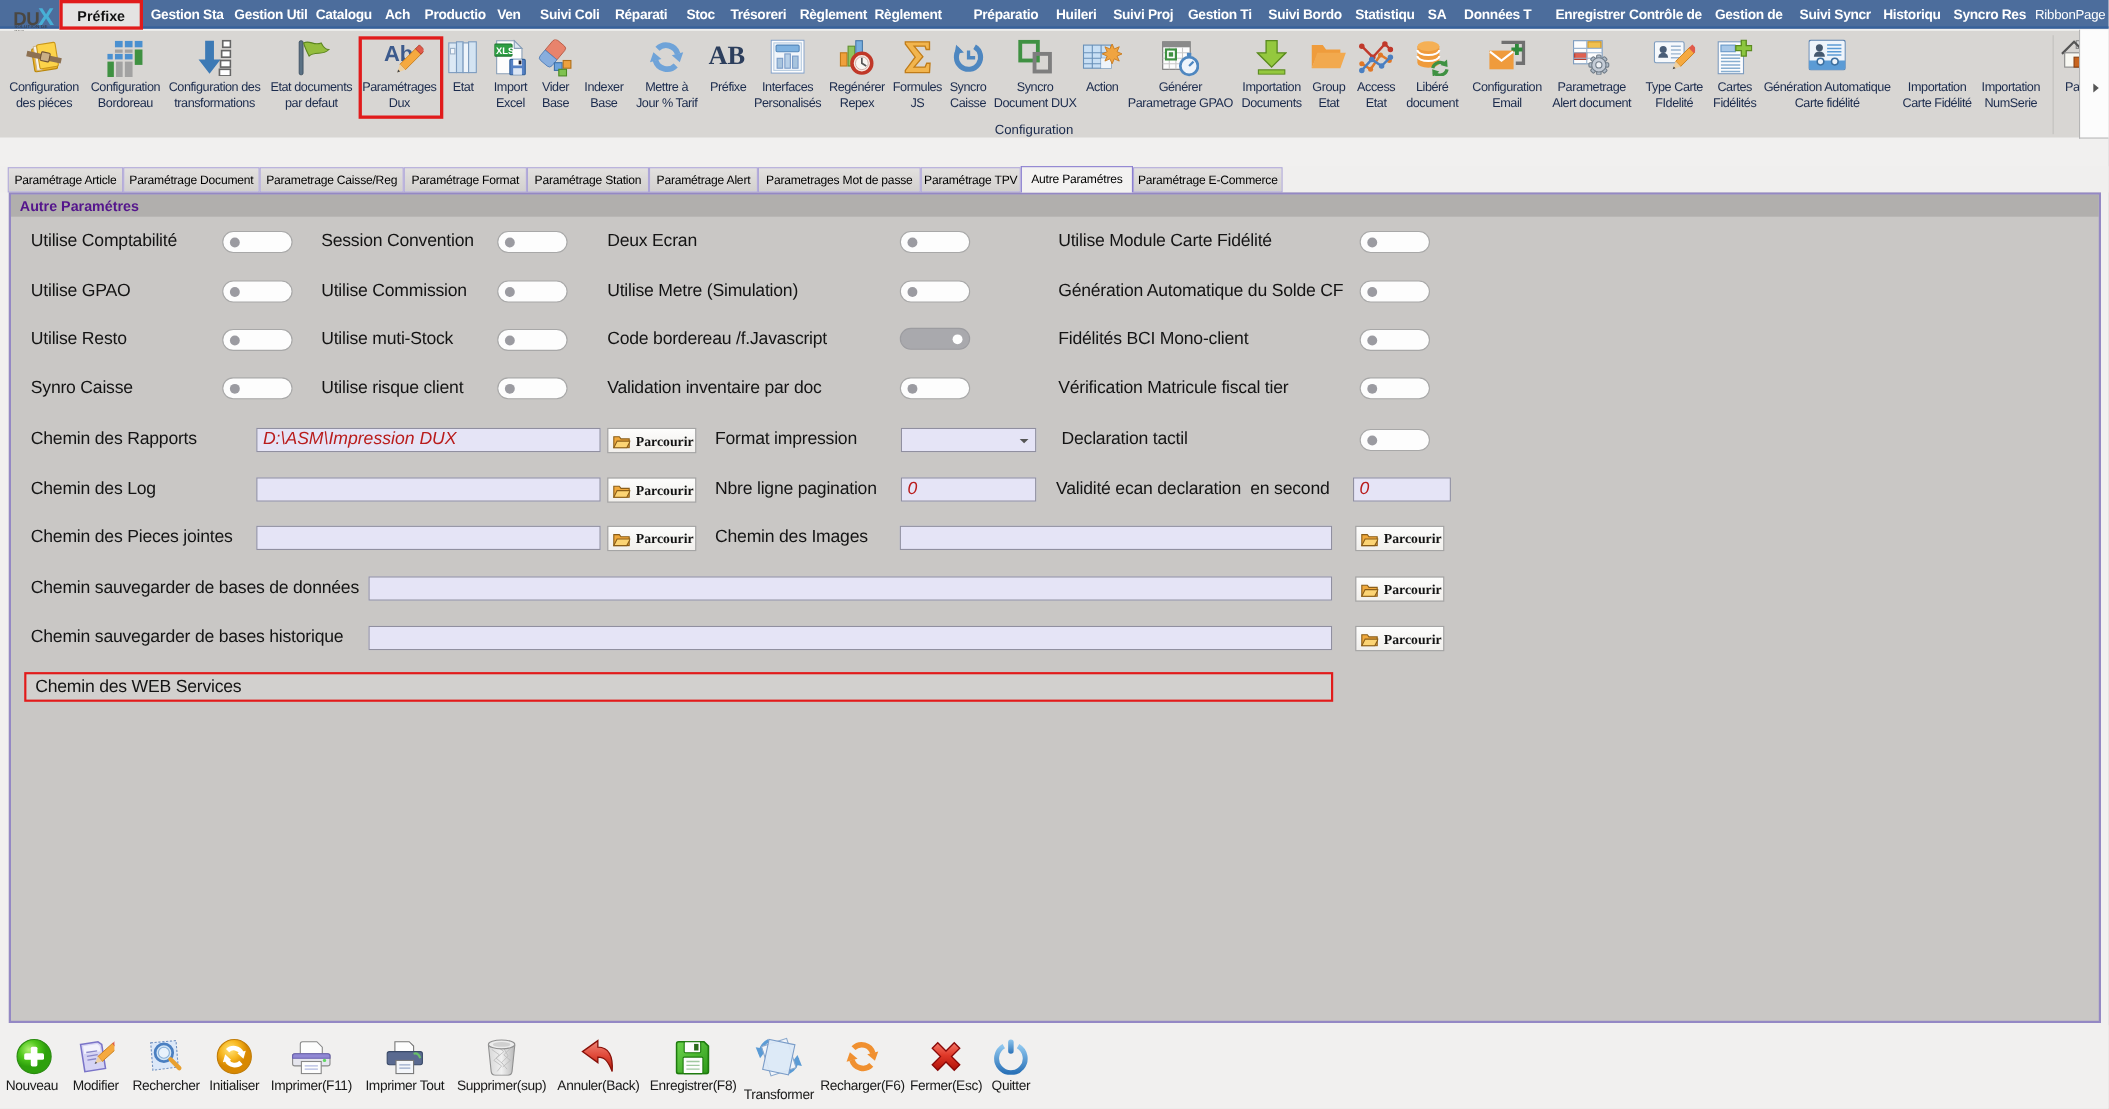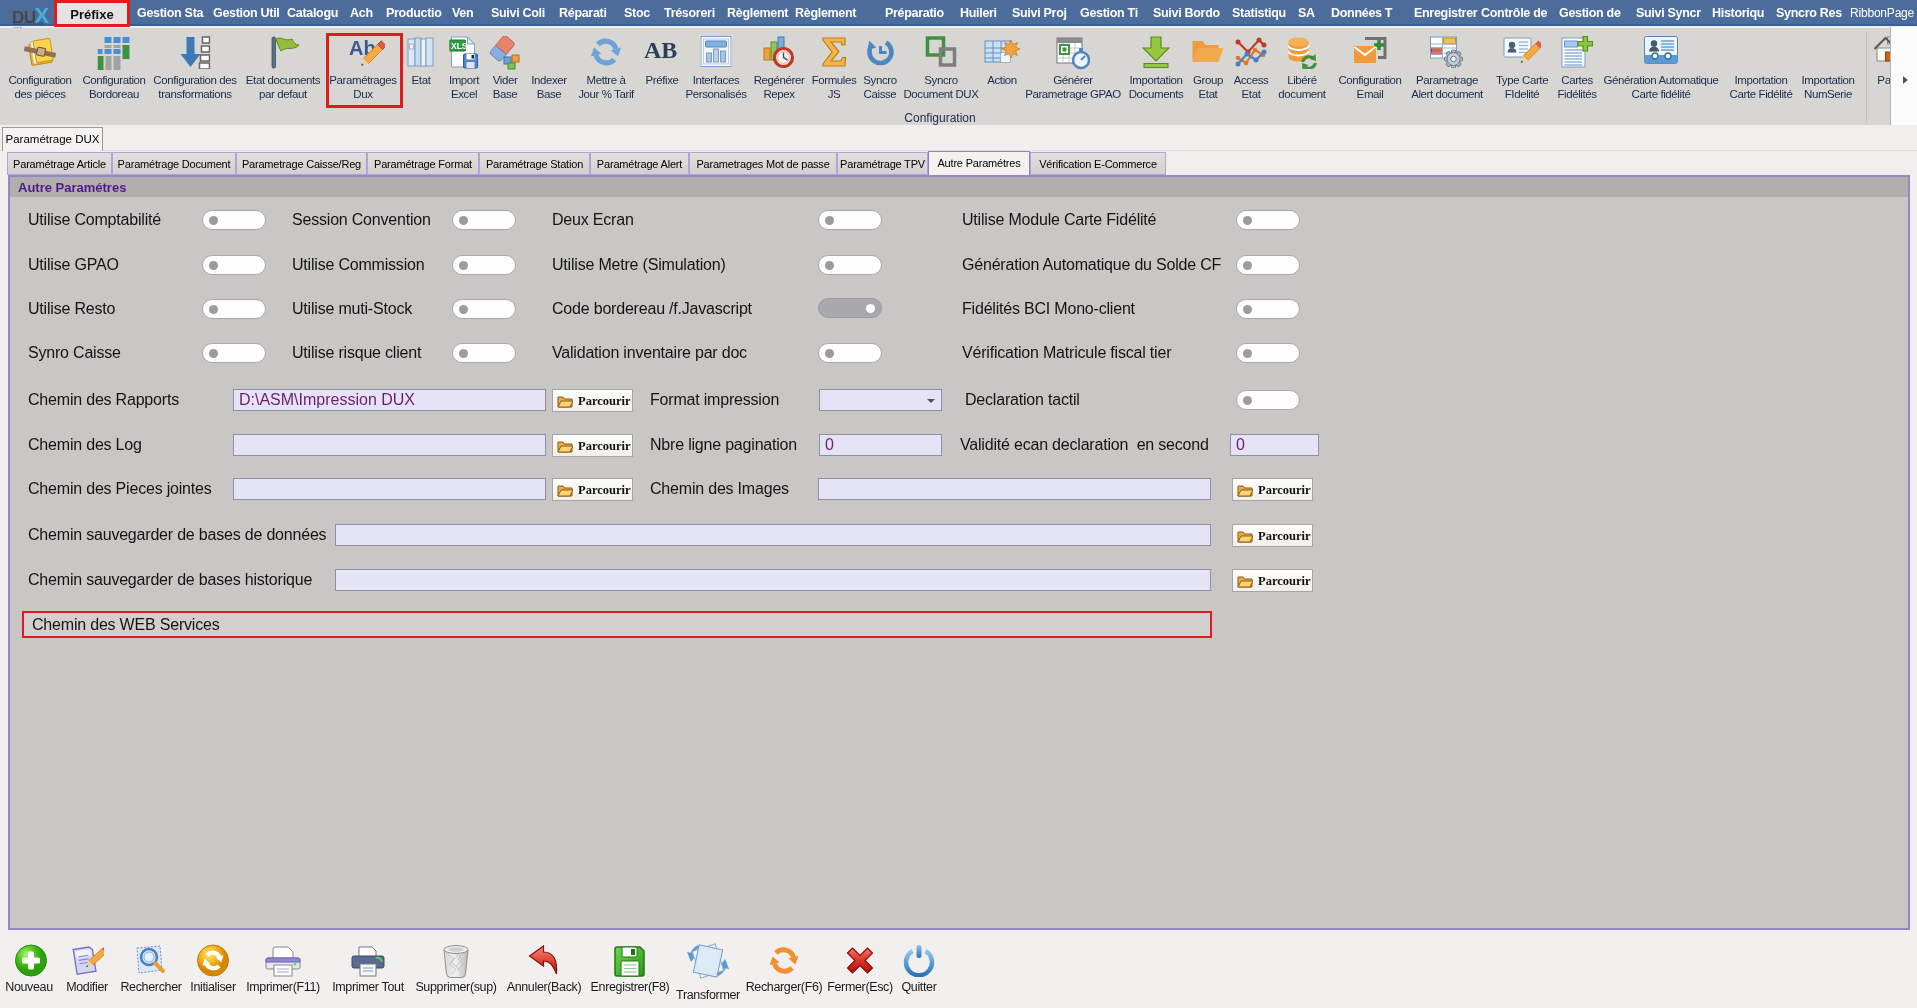--- a/index.html
+++ b/index.html
@@ -34,21 +34,21 @@
 
   
   .content { position:absolute; left:8px; top:175px; width:1902px; height:755px; background:#c9c7c5; border:2px solid #9488c4; }
   .chead { position:absolute; left:0; top:0; width:100%; height:20px; background:#b1afad; }
   .chead span { position:absolute; left:8px; top:3px; font-size:13px; font-weight:bold; color:#54148c; }
   .lab { position:absolute; font-size:16px; color:#141414; letter-spacing:-0.2px; white-space:pre; }
   .tog { position:absolute; width:64px; height:20px; border-radius:10px; background:#fdfdfd; border:1px solid #a8a8a8; }
   .tog i { position:absolute; left:6px; top:5px; width:9px; height:9px; border-radius:50%; background:#9b9ba1; }
   .tog.on { background:#a9a9ad; border-color:#9c9ca0; }
   .tog.on i { left:auto; right:6px; background:#fff; }
-  .inp { position:absolute; height:22px; background:#e5e4f6; border:1px solid #908fa0; font-size:16px; color:#701a75; padding:1px 0 0 5px; white-space:nowrap; overflow:hidden; }
+  .inp { position:absolute; height:22px; background:#e5e4f6; border:1px solid #908fa0; font-size:16px; color:#b91c1c; padding:1px 0 0 5px; white-space:nowrap; overflow:hidden;font-style:italic; }
   .pbtn { position:absolute; width:81px; height:23px; background:linear-gradient(#fdfdfc,#f1efec); border:1px solid #a5a5a5; }
   .pbtn span { position:absolute; left:25px; top:4px; font-family:"Liberation Serif", serif; font-weight:bold; font-size:12.5px; color:#111; }
   .pbtn svg { position:absolute; left:4px; top:4px; }
   .drop { position:absolute; left:819px; width:123px; height:22px; background:#e5e4f6; border:1px solid #908fa0; }
   .drop i { position:absolute; right:6px; top:9px; width:0; height:0; border-top:4px solid #555; border-left:4px solid transparent; border-right:4px solid transparent; }
 
   
   .bottombar { position:absolute; left:0; top:932px; width:1917px; height:76px; background:#f1f0ef; }
   .bi { position:absolute; top:12px; transform:translateX(-50%); }
   .bl { position:absolute; top:48px; transform:translateX(-50%); font-size:12.5px; color:#1a1a1a; white-space:nowrap; letter-spacing:-0.35px; }
@@ -415,34 +415,31 @@
     </svg></div>
     <div class="rl" style="left:1884px">Pa</div>
     <div class="grouplabel">Configuration</div>
     <div class="rsep"></div>
     <div class="redbox" style="left:326px; top:5px; width:77px; height:75px;"></div>
     <div class="rpanel">
         <div class="arr"></div>
       </div>
   </div>
 
-  <div class="tabstrip1">
-      <div class="tab1">Paramétrage DUX</div>
-    </div>
   <div class="tabstrip2">
     <span class="tab2" style="left:7px;   width:105px">Paramétrage Article</span>
     <span class="tab2" style="left:112px; width:124px">Paramétrage Document</span>
     <span class="tab2" style="left:236px; width:131px">Parametrage Caisse/Reg</span>
     <span class="tab2" style="left:367px; width:112px">Paramétrage Format</span>
     <span class="tab2" style="left:479px; width:111px">Paramétrage Station</span>
     <span class="tab2" style="left:590px; width:99px">Paramétrage Alert</span>
     <span class="tab2" style="left:689px; width:148px">Parametrages Mot de passe</span>
     <span class="tab2" style="left:837px; width:91px">Paramétrage TPV</span>
     <span class="tab2 sel" style="left:928px; width:102px">Autre Paramétres</span>
-    <span class="tab2" style="left:1030px; width:136px">Vérification E-Commerce</span>
+    <span class="tab2" style="left:1030px; width:136px">Paramétrage E-Commerce</span>
   </div>
 
   <div class="content">
     <div class="chead">
         <span>Autre Paramétres</span>
       </div>
   </div>
 
   <span class="lab" style="left:28px; top:211px">Utilise Comptabilité</span>
   <div class="tog" style="left:202px; top:210px">

